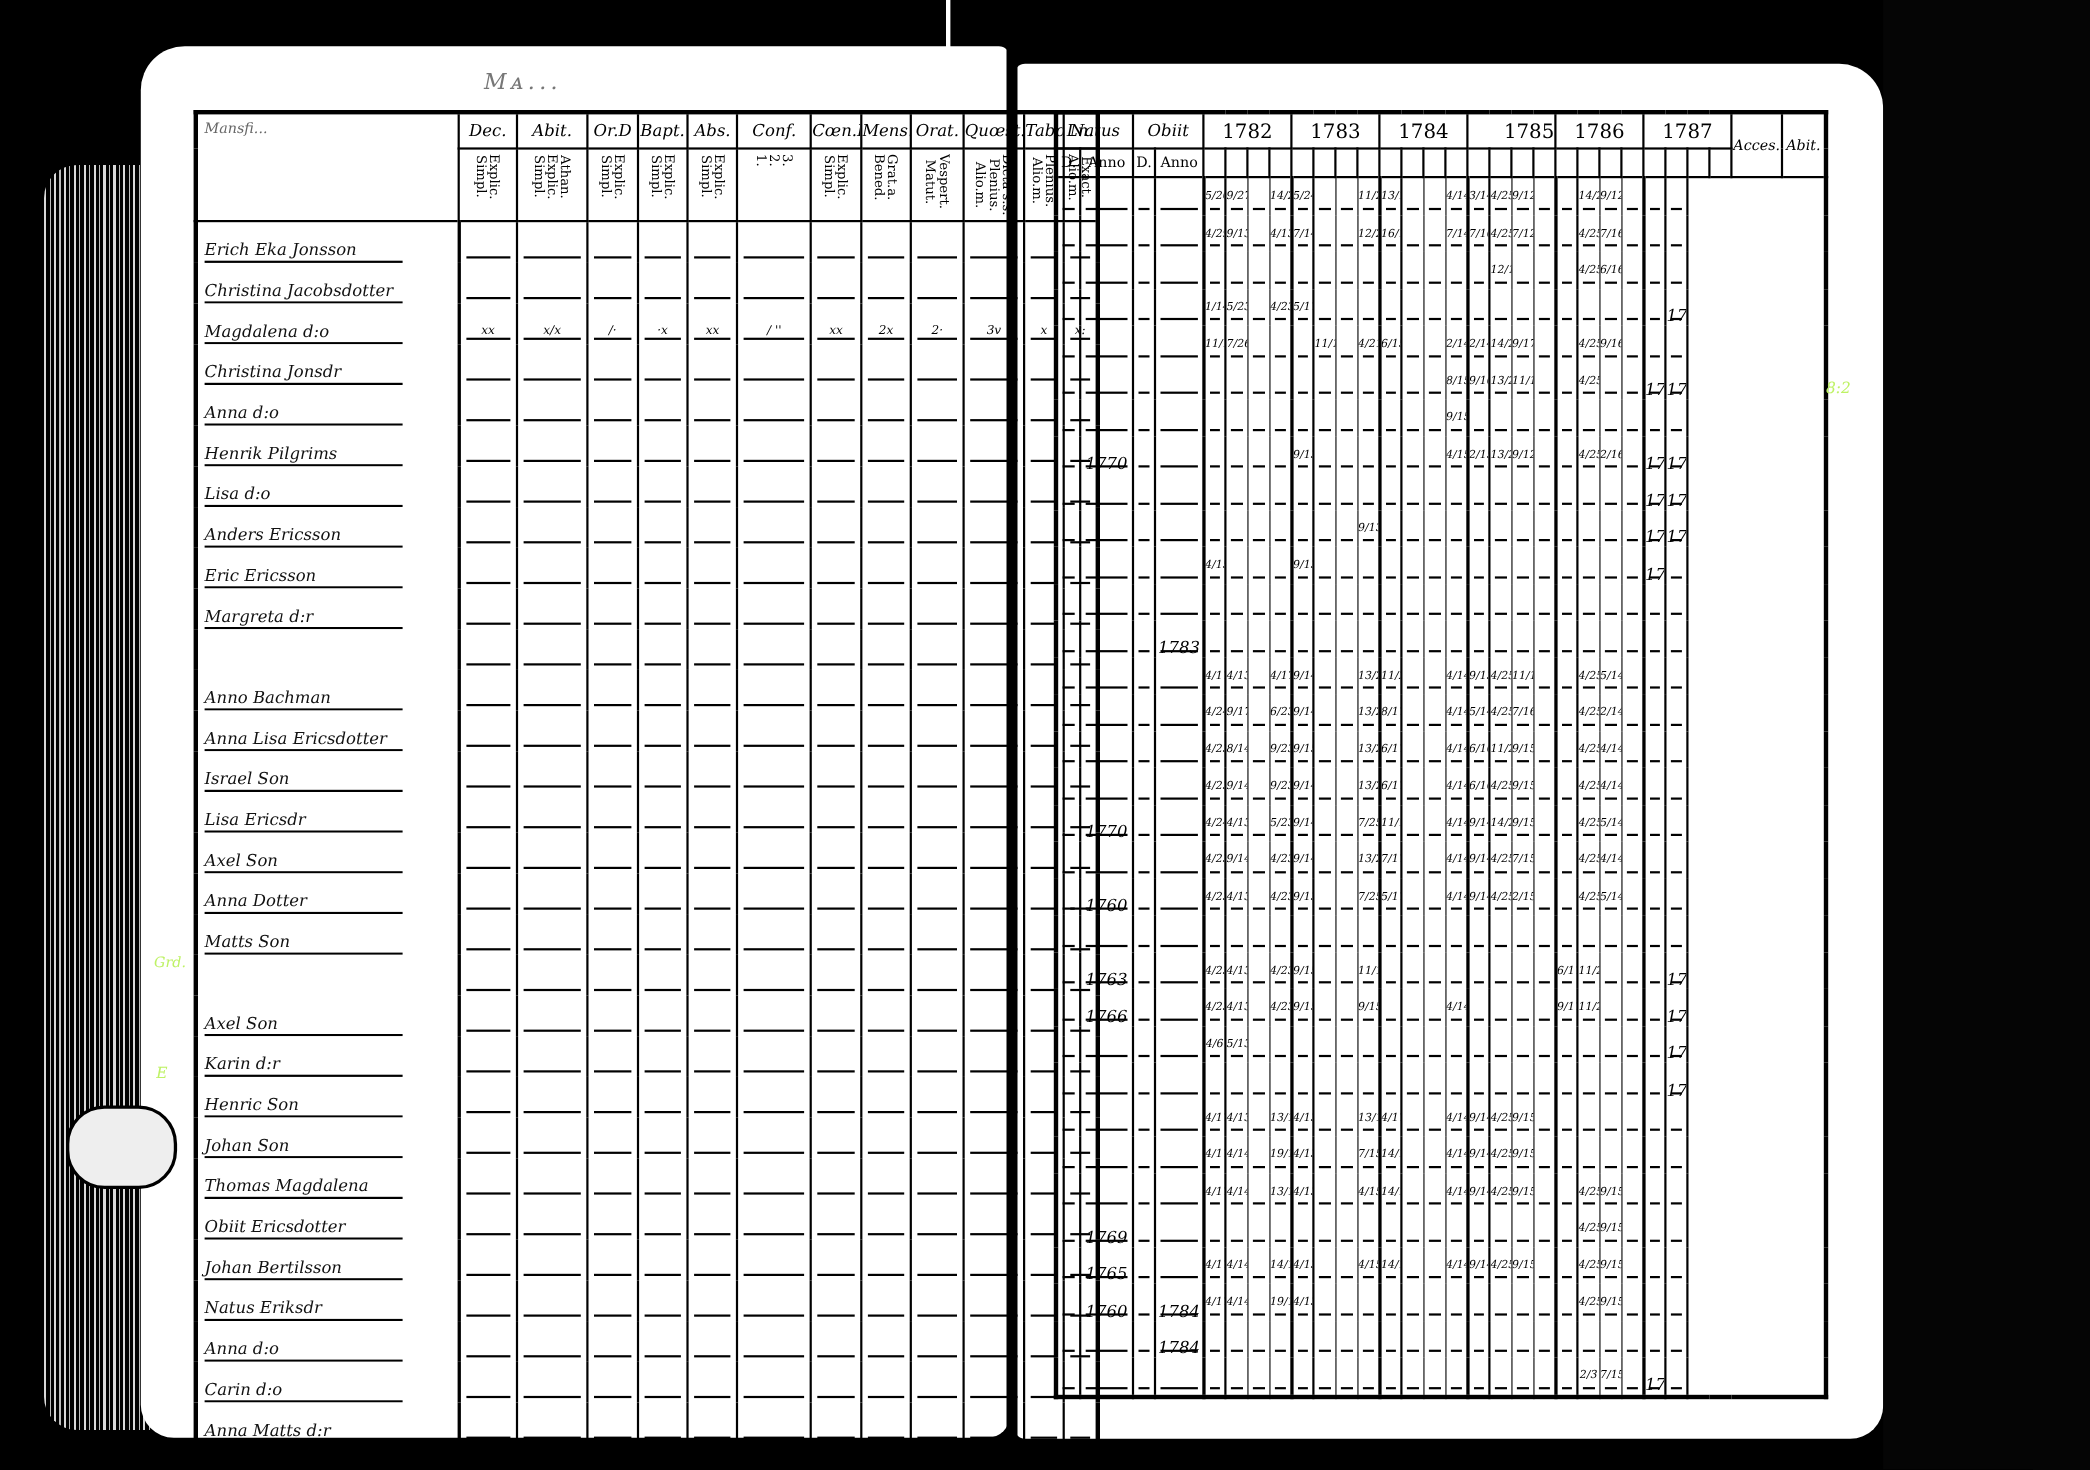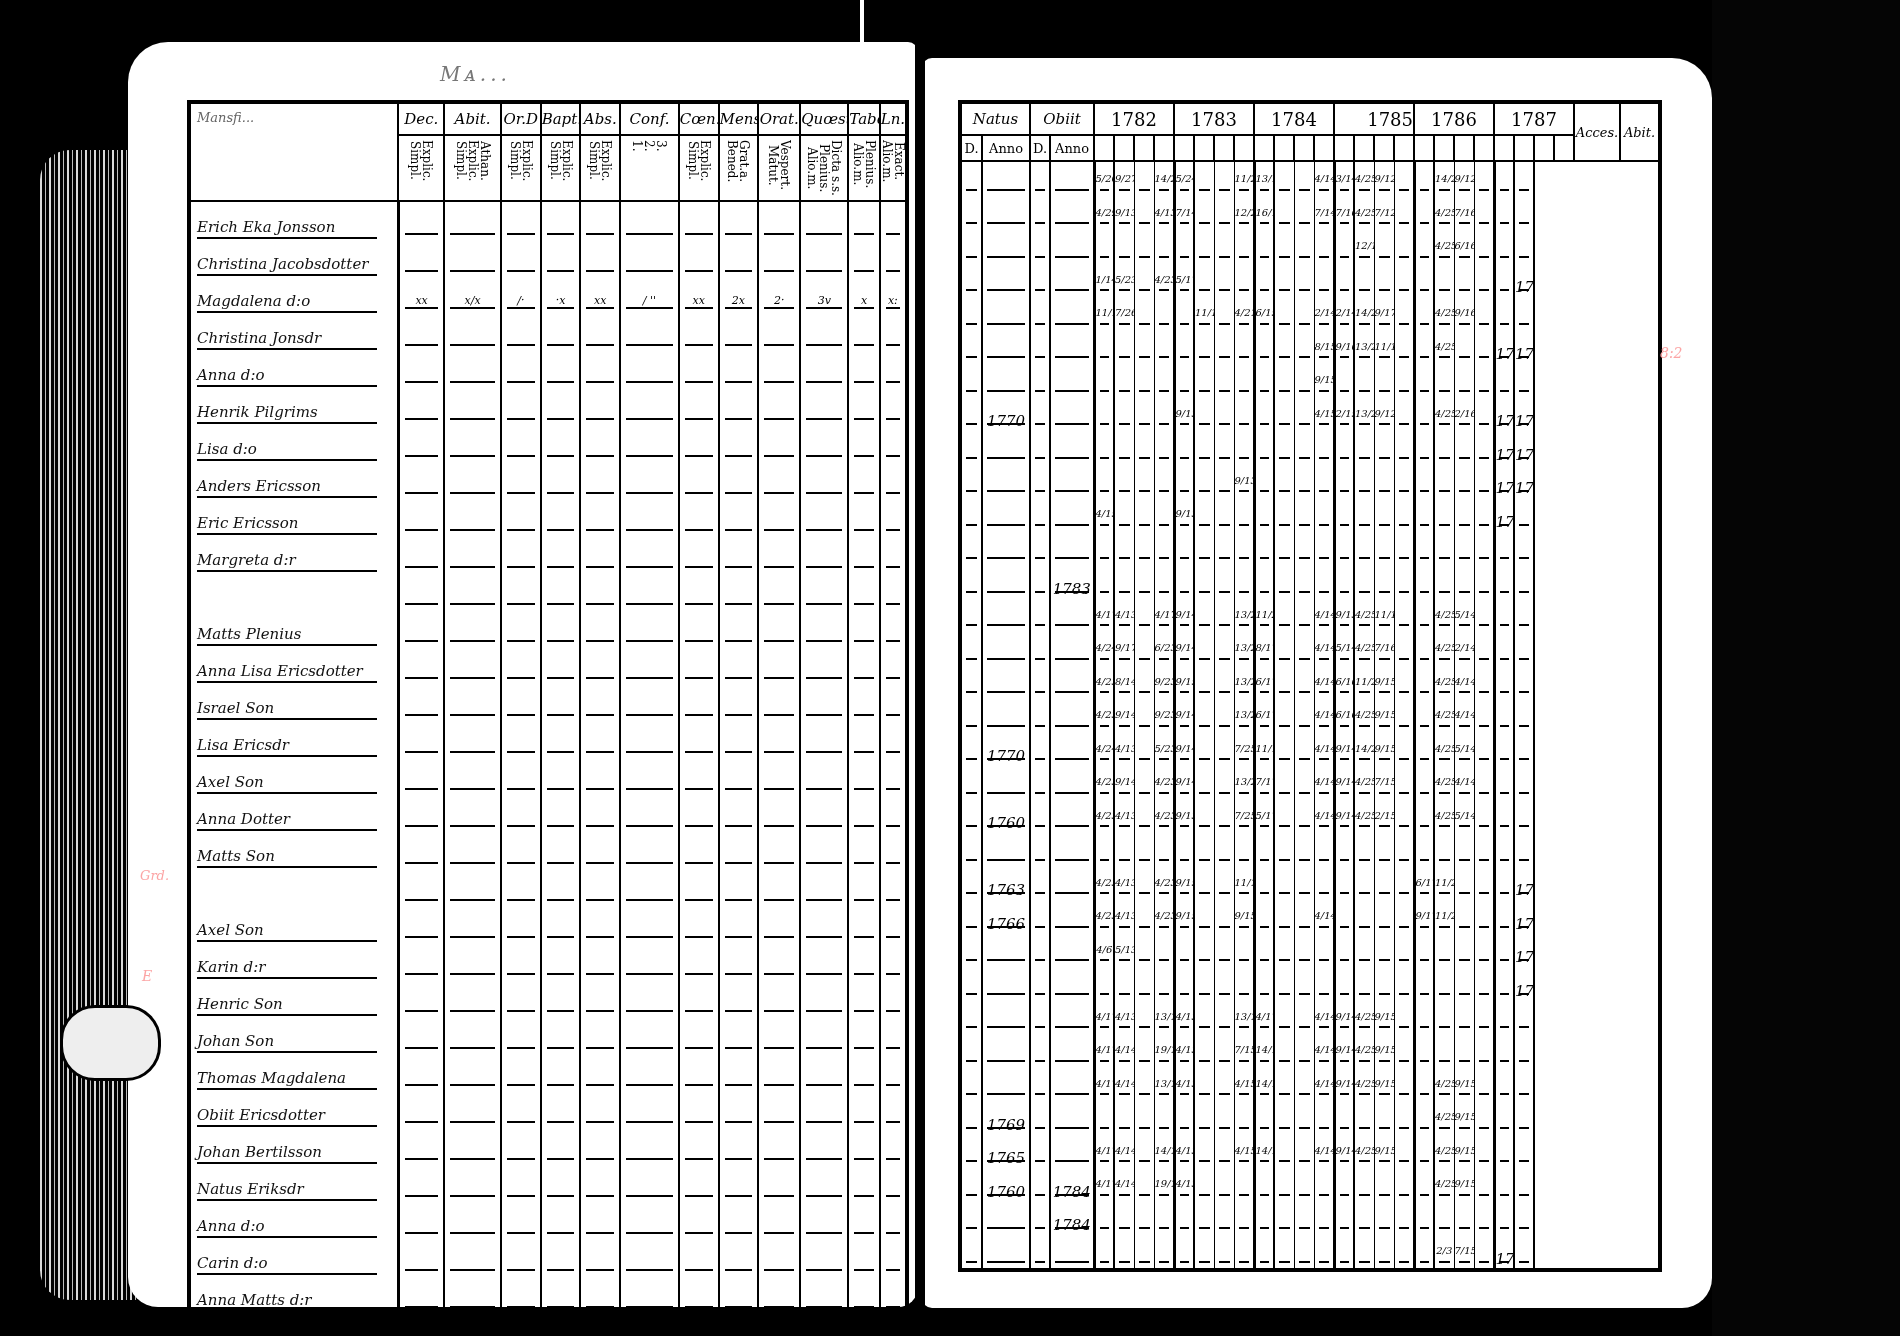--- a/index.html
+++ b/index.html
@@ -11,36 +11,36 @@
   .page.right{left:922px;top:58px;width:790px;height:1250px;border-radius:10px 40px 30px 10px;}
   .spine{position:absolute;left:915px;top:0;width:10px;height:1336px;background:#000;}
   .spine-hi{position:absolute;left:860px;top:0;width:4px;height:90px;background:#fff;}
   .page-heading{position:absolute;left:440px;top:62px;font-style:italic;font-size:20px;color:#777;letter-spacing:4px;}
 
   table.reg{position:absolute;border-collapse:collapse;table-layout:fixed;border:4px solid #000;}
   table.reg td, table.reg th{border:2px solid #000;padding:0;overflow:hidden;}
   table.reg th{font-weight:normal;font-size:15px;font-family:"DejaVu Serif",serif;font-style:italic;height:30px;white-space:nowrap;}
   table.reg th.sub{height:62px;vertical-align:top;}
   .rot{writing-mode:vertical-rl;font-size:12px;font-style:normal;line-height:12px;padding-top:4px;white-space:pre;display:inline-block;}
-  table.left-t{left:187px;top:100px;width:722px;}
+  table.left-t{left:176px;top:100px;width:824px;}
   table.left-t td{height:31px;border-top:none;border-bottom:none;position:relative;}
   table.left-t td.name{font-family:"DejaVu Serif",serif;font-style:italic;font-size:15px;color:#111;vertical-align:bottom;padding-left:6px;white-space:nowrap;border-right:3px solid #000;}
   table.left-t td.name span{border-bottom:2px solid #000;display:block;width:180px;padding-bottom:1px;}
   table.left-t td.cell:after{content:"";position:absolute;left:5px;right:5px;bottom:4px;border-bottom:2px solid #000;}
   table.left-t td.cell{font-size:11px;font-style:italic;text-align:center;vertical-align:bottom;padding-bottom:6px;}
   table.left-t tr.blank td.name span{border-bottom-color:transparent;}
 
   table.right-t{left:958px;top:100px;width:702px;}
   table.right-t td{height:33.5px;border-top:none;border-bottom:none;position:relative;font-size:10px;font-style:italic;text-align:center;}
   table.right-t td.yr{font-size:15px;font-family:"DejaVu Serif",serif;font-style:italic;vertical-align:bottom;}
   table.right-t td.dash:after{content:"";position:absolute;left:4px;right:4px;bottom:5px;border-bottom:2px solid #000;}
   table.right-t td.thin{border-left:1px solid #000;border-right:1px solid #000;}
   table.right-t td.grp{border-left:3px solid #000;}
   table.right-t th.dh{font-size:13px;font-style:normal;height:24px;}
-  .margin-note{position:absolute;font-style:italic;font-size:14px;color:#fca5a5;}
+  .margin-note{position:absolute;font-style:italic;font-size:14px;color:#bef264;}
   .dark-right{position:absolute;left:1712px;top:0;width:188px;height:1336px;background:#050505;}
 </style>
 </head>
 <body>
 
 <div class="binding"></div>
 <div class="page left"></div>
 <div class="clasp"></div>
 <div class="page right"></div>
 <div class="spine"></div>
@@ -293,21 +293,21 @@
         <td class="cell"></td>
         <td class="cell"></td>
         <td class="cell"></td>
         <td class="cell"></td>
         <td class="cell"></td>
         <td class="cell"></td>
         <td class="cell"></td>
       </tr>
       <tr>
         <td class="name">
-          <span>Matts Plenius</span>
+          <span>Anno Bachman</span>
         </td>
         <td class="cell"></td>
         <td class="cell"></td>
         <td class="cell"></td>
         <td class="cell"></td>
         <td class="cell"></td>
         <td class="cell"></td>
         <td class="cell"></td>
         <td class="cell"></td>
         <td class="cell"></td>

